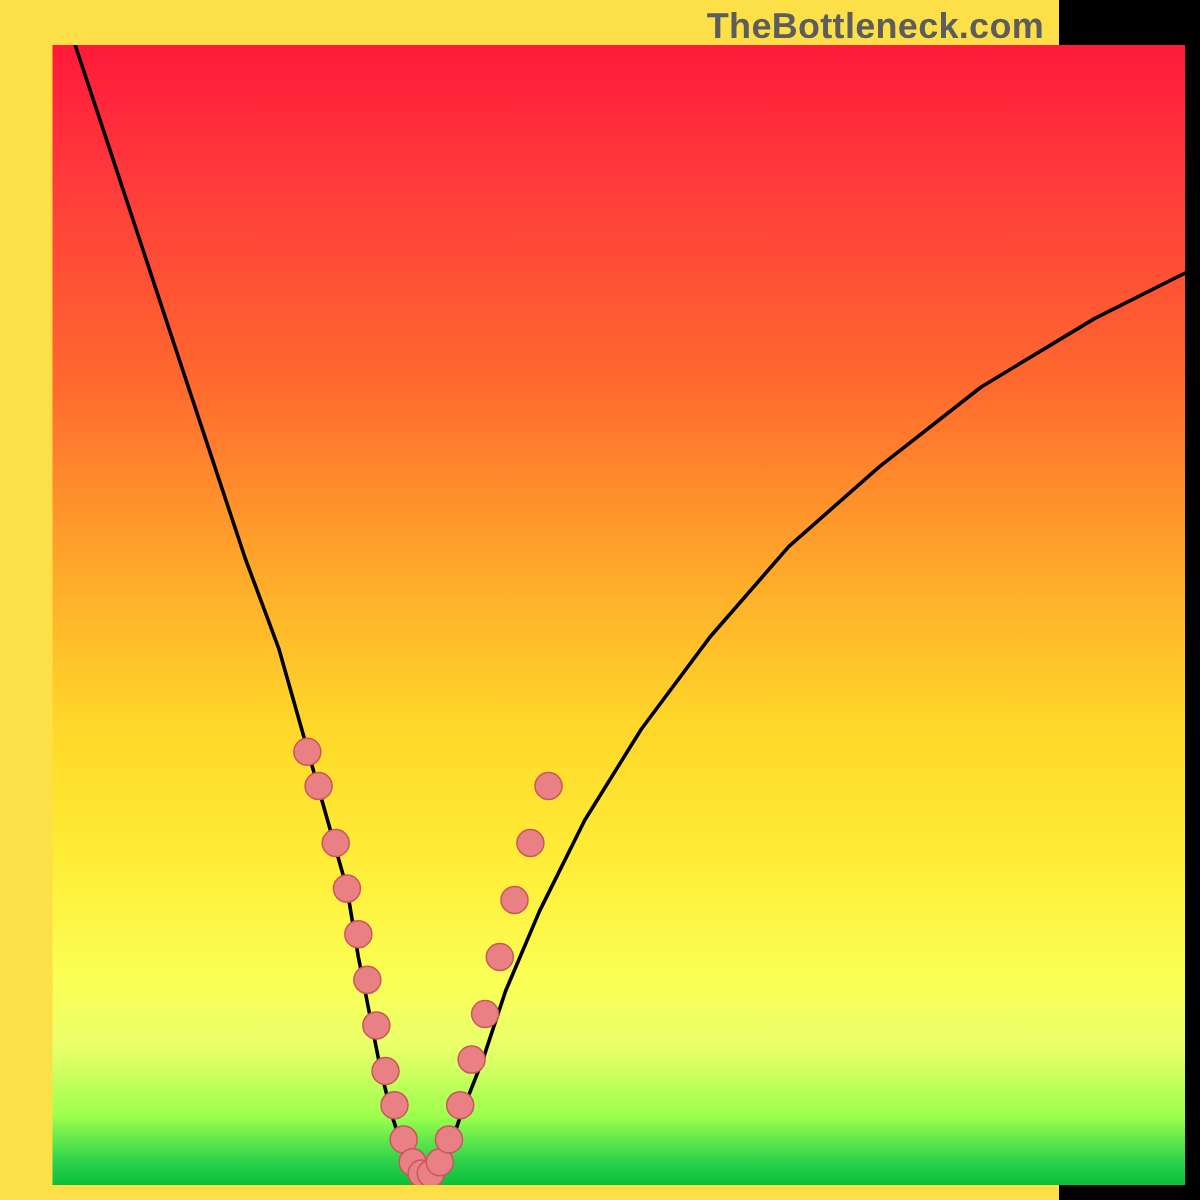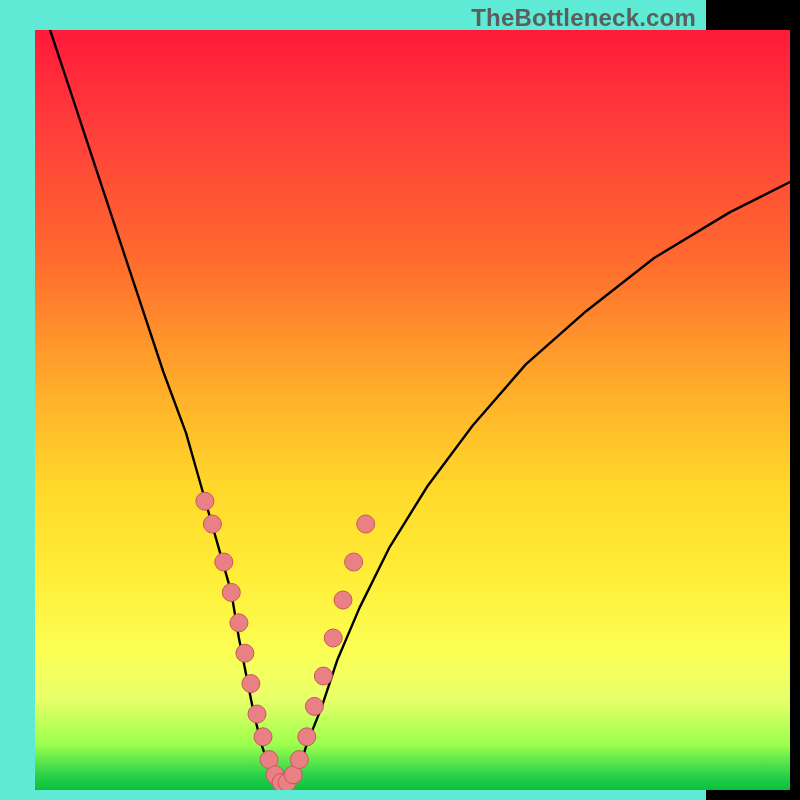--- a/index.html
+++ b/index.html
@@ -8,21 +8,21 @@
     width: 800px;
     height: 800px;
     background: #000;
     overflow: hidden;
     font-family: Arial, Helvetica, sans-serif;
   }
   .frame {
     position: relative;
     width: 706px;
     height: 800px;
-    background: #5eead4;
+    background: #fde047;
   }
   .watermark {
     position: absolute;
     top: 4px;
     right: 10px;
     font-size: 24px;
     font-weight: 600;
     color: #5d5d5d;
     letter-spacing: 0.2px;
     z-index: 5;

